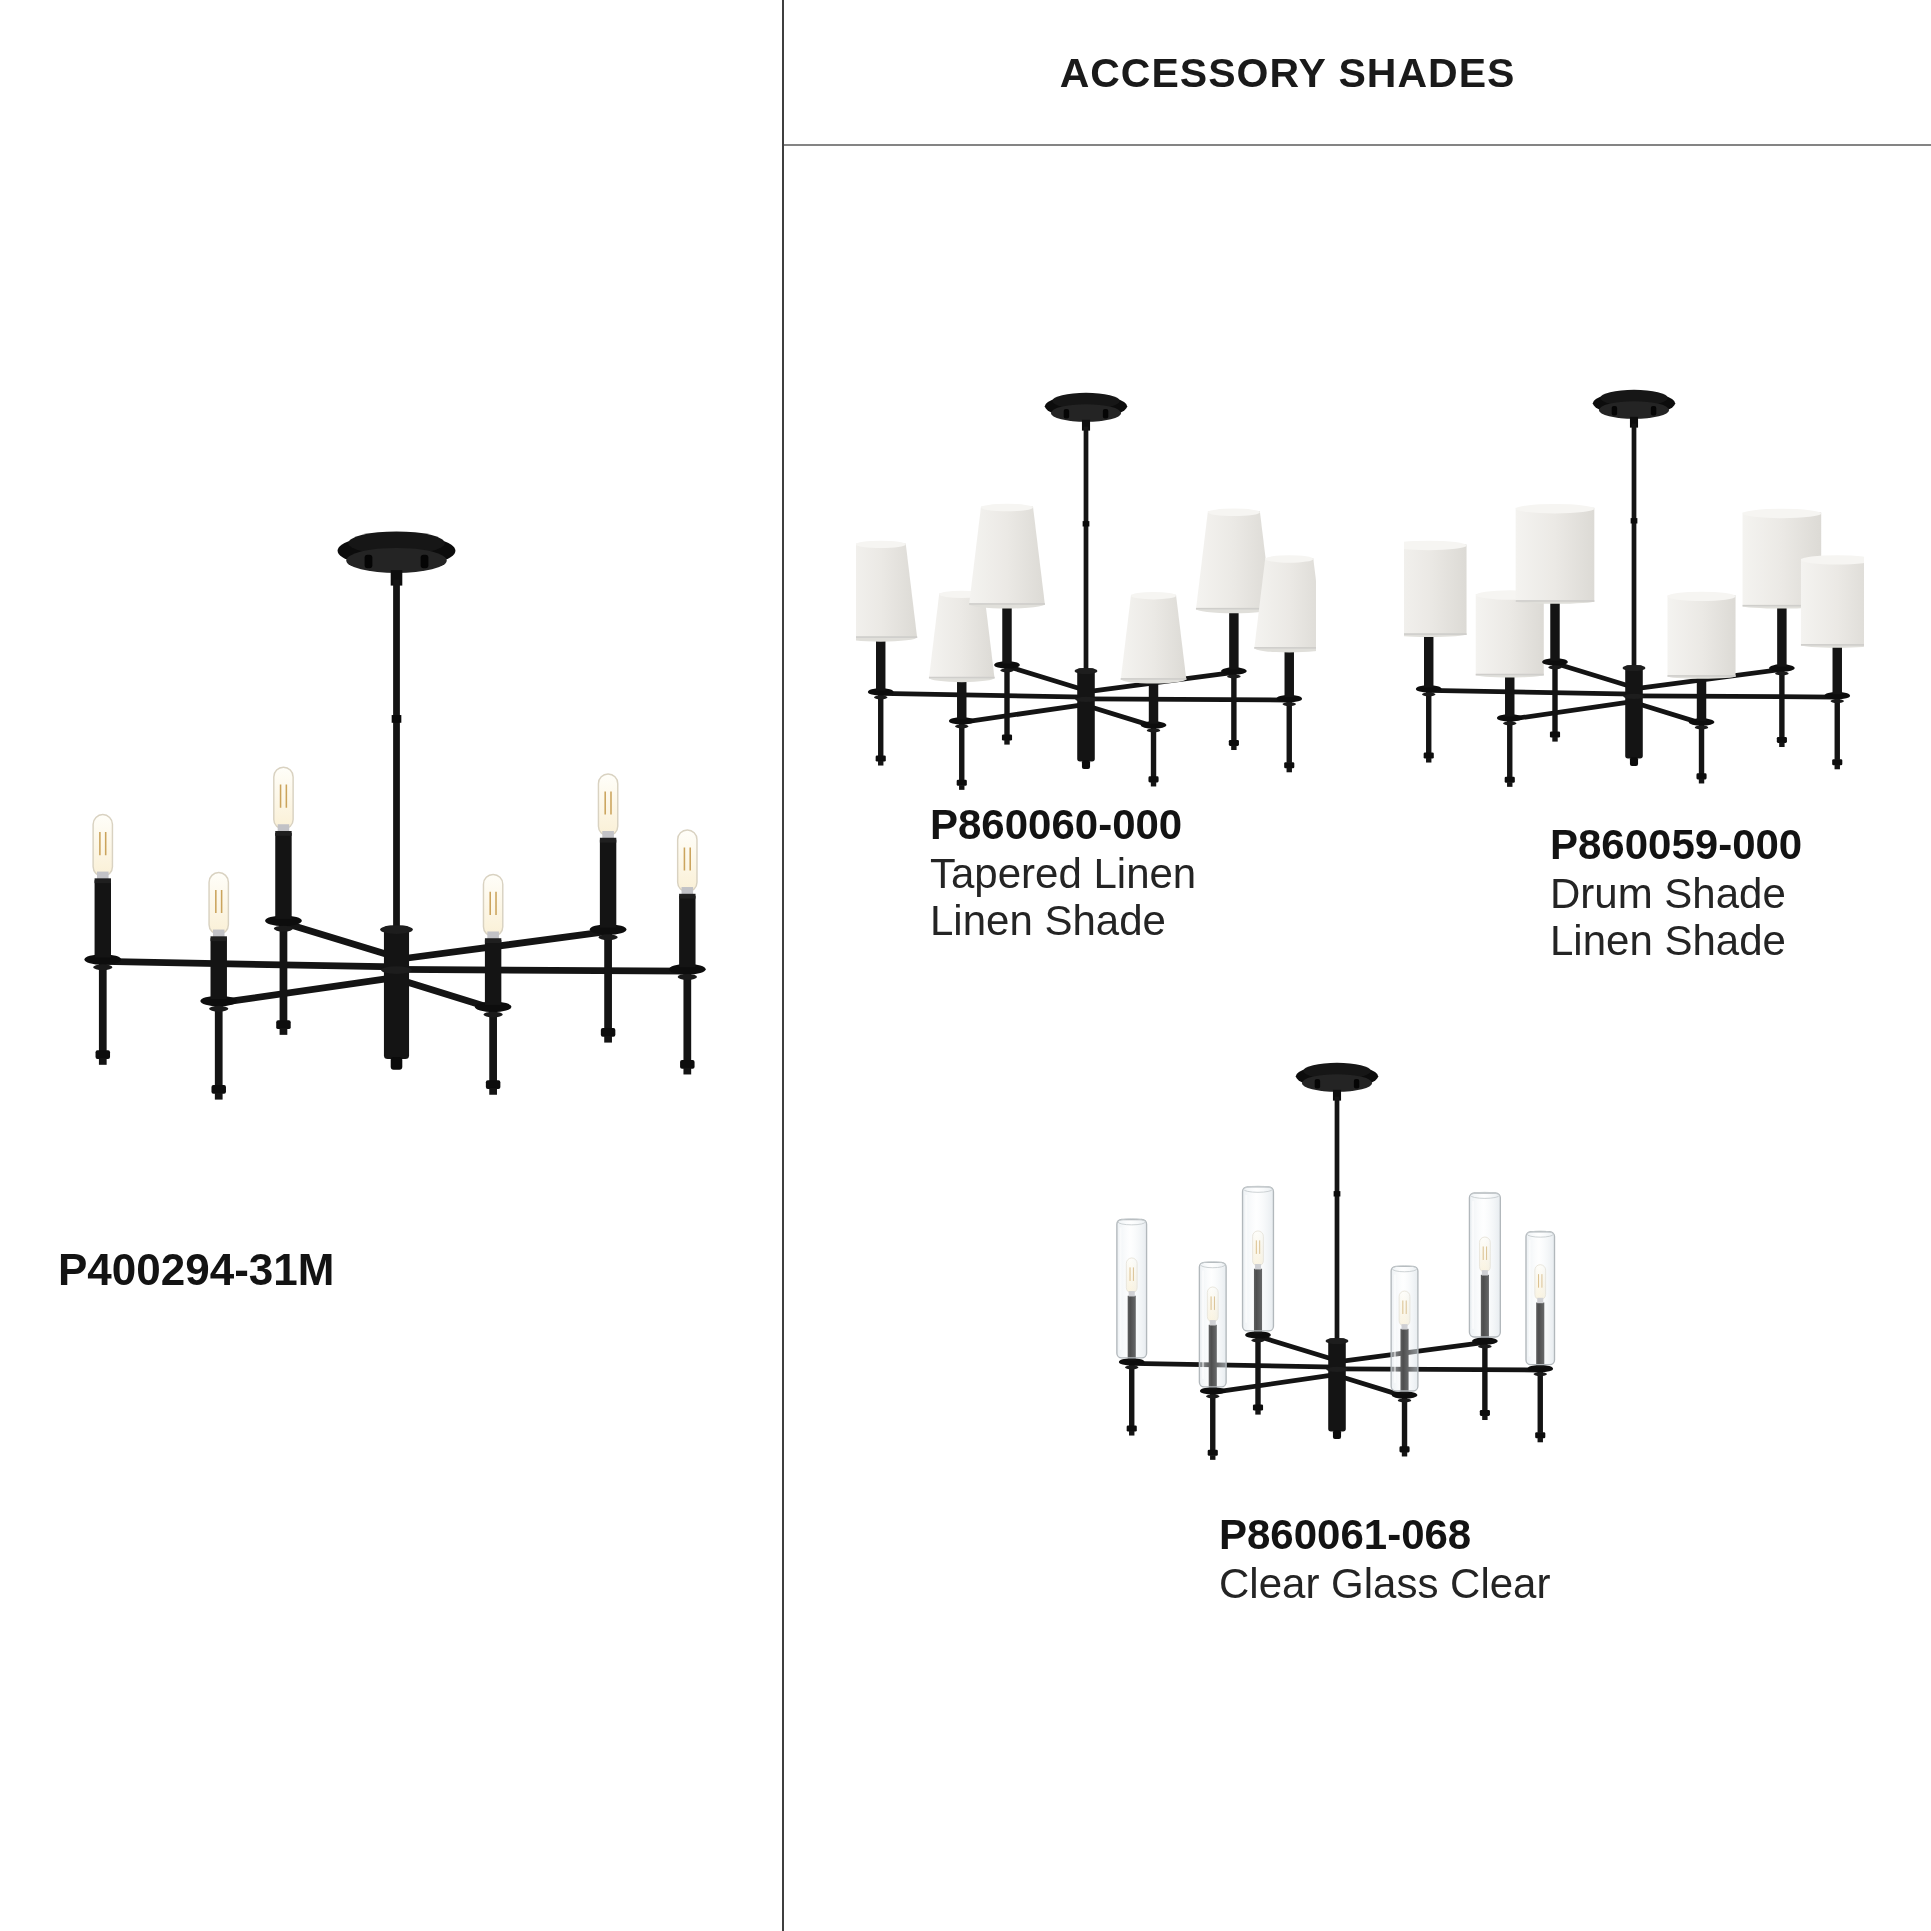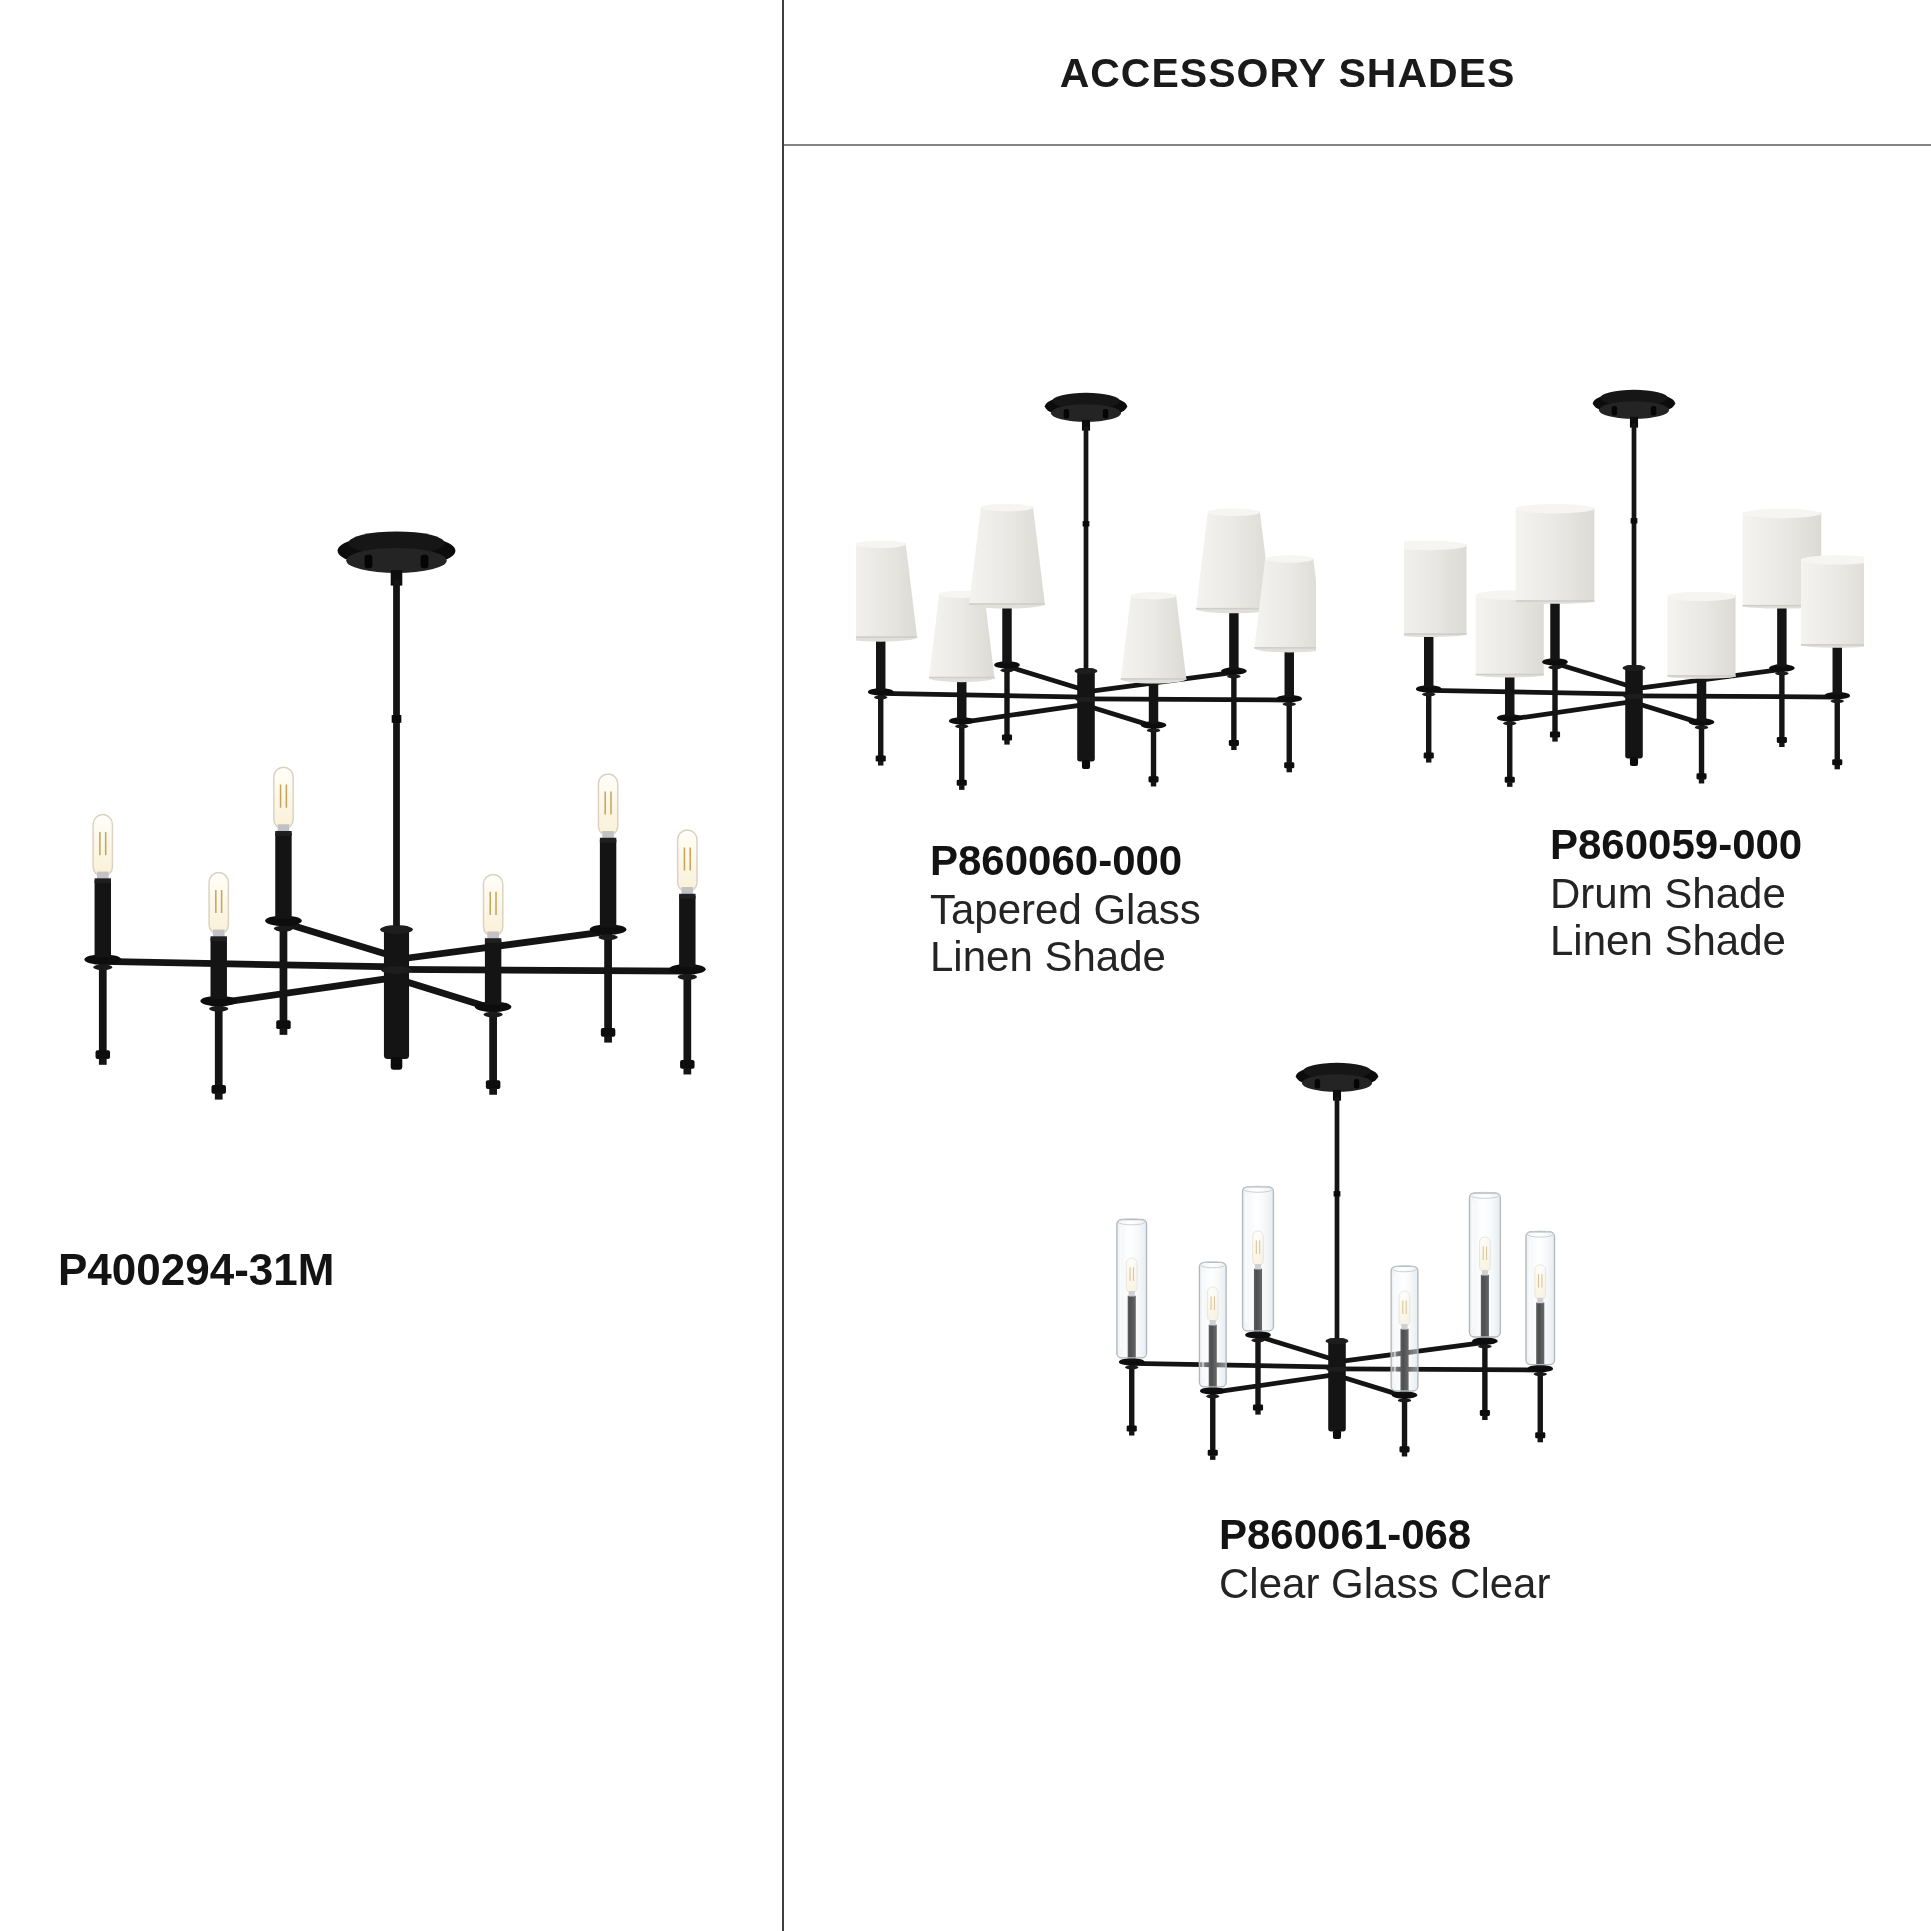--- a/index.html
+++ b/index.html
@@ -247,23 +247,23 @@
           <ellipse cx="301" cy="469" rx="19" ry="5.5" fill="#0d0d0d"></ellipse>
           <ellipse cx="301" cy="477" rx="10" ry="3" fill="#1a1a1a"></ellipse>
           <rect x="294" y="383" width="14" height="84" fill="#141414"></rect>
           <ellipse cx="301" cy="394" rx="51.839999999999996" ry="6.5" fill="#e0dfda"></ellipse>
           <polygon points="265.48,260.6 336.52,260.6 352.84,395 249.16,395" fill="url(#g2-shade)"></polygon>
           <rect x="249.16" y="392.5" width="103.67999999999999" height="2.5" fill="#cfcecb"></rect>
           <ellipse cx="301" cy="262.1" rx="35.519999999999996" ry="5.5" fill="#f6f5f2"></ellipse>
         </g>
       </svg>
   </figure>
-  <div class="label-block" style="left:930px;top:836px;">
+  <div class="label-block" style="left:930px;top:800px;">
     <div class="code">P860060-000</div>
-    <div class="desc">Tapered Glass</div>
+    <div class="desc">Tapered Linen</div>
     <div class="desc">Linen Shade</div>
   </div>
 
   <figure class="product-image" style="left:1404px;top:379px;">
     <svg id="ch-drum" width="460" height="420" aria-label="Chandelier shown with drum white linen shades" viewBox="-340 0 680 622">
         <defs>
           <linearGradient id="g3-shade" x1="0" y1="0" x2="1" y2="0">
             <stop offset="0" stop-color="#f4f3f0"></stop>
             <stop offset="0.5" stop-color="#ebe9e5"></stop>
             <stop offset="1" stop-color="#dcdad5"></stop>

